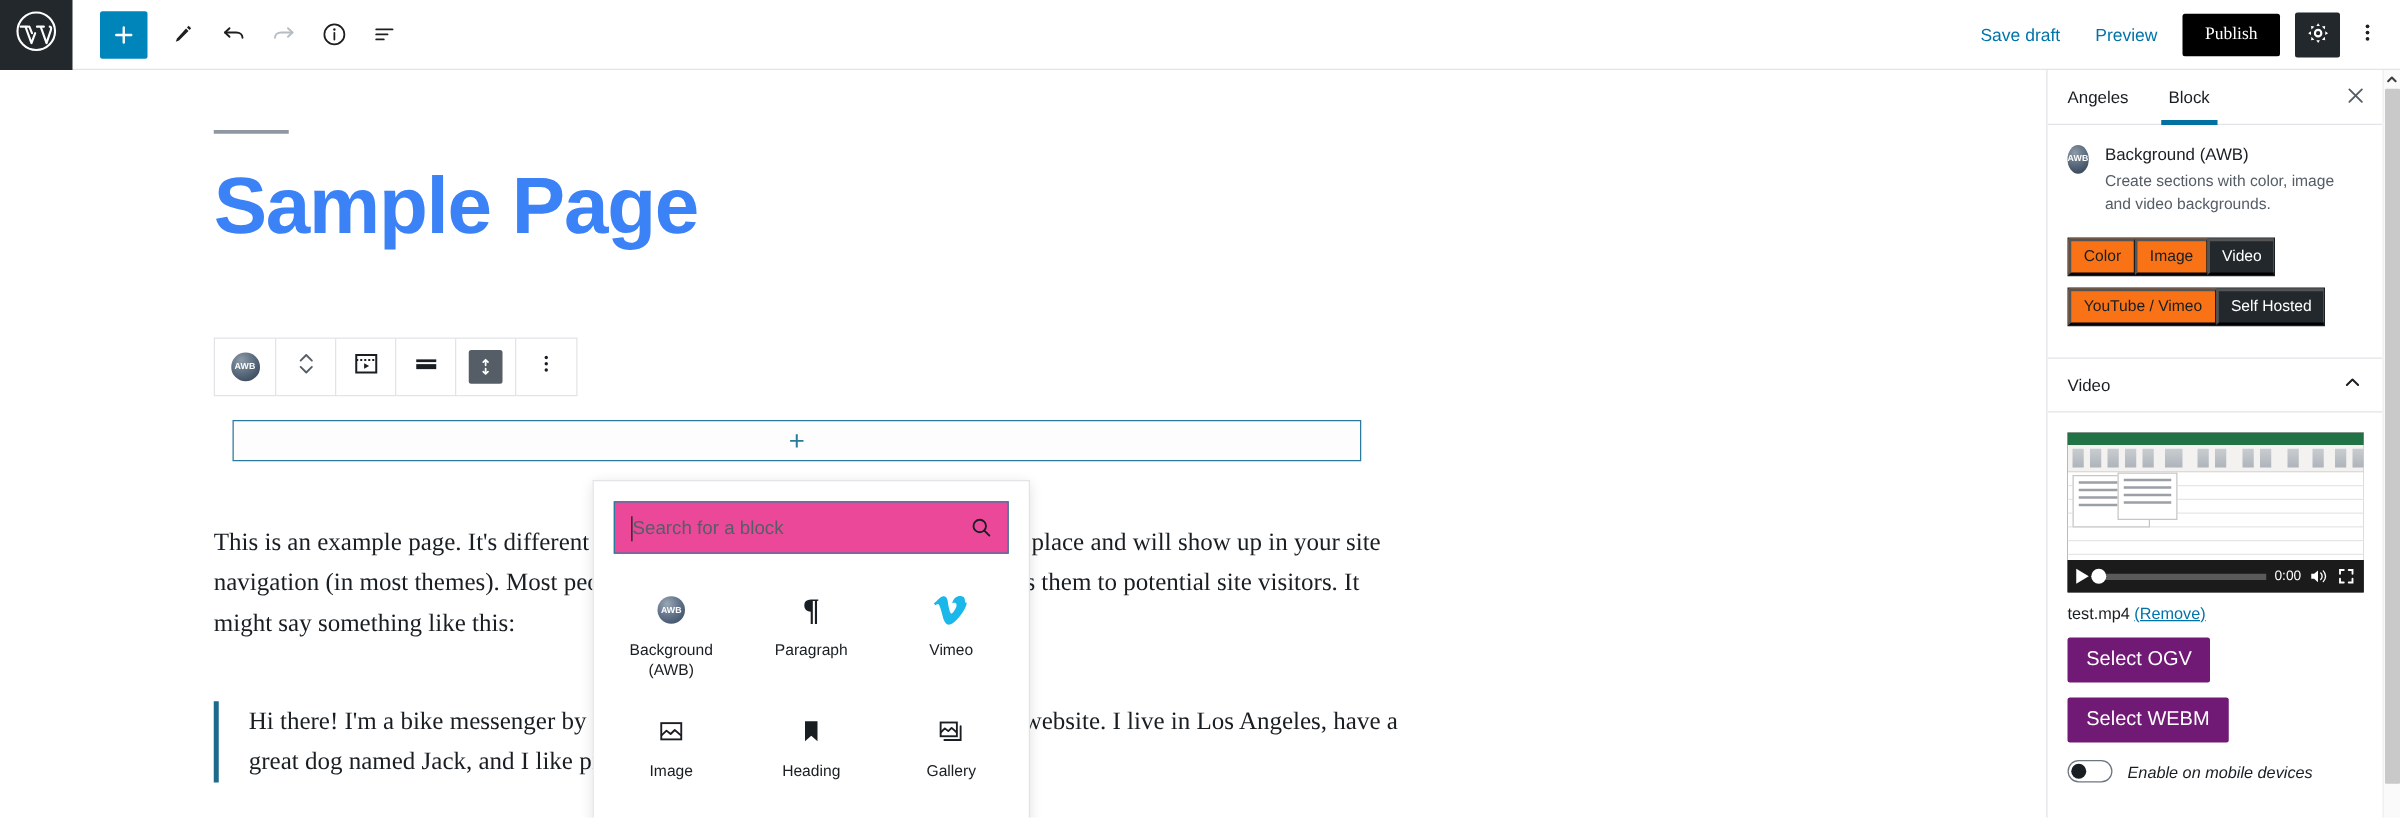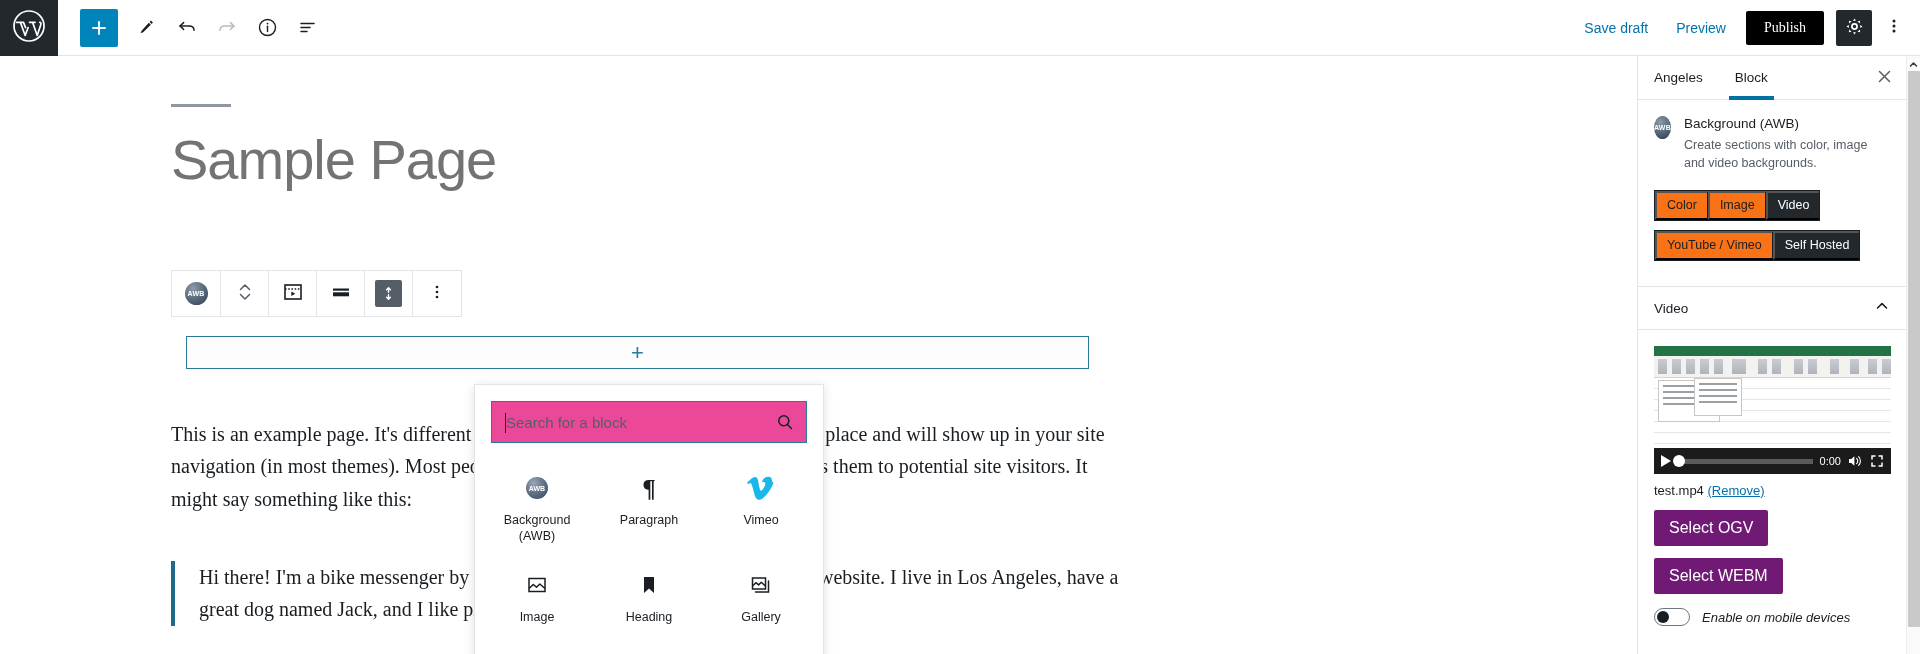--- a/index.html
+++ b/index.html
@@ -76,21 +76,21 @@
     background: #fff; overflow: hidden;
   }
   .content-col { position: absolute; left: 171px; top: 0; width: 1100px; }
 
   .title-rule {
     width: 60px; height: 3px; background: #8f98a1;
     margin-top: 48px;
   }
   .post-title {
     font-family: "Liberation Sans", sans-serif;
-    font-size: 56px; font-weight: 400; color: #737373;
+    font-size: 64px; font-weight: 700; color: #3b82f6;
     letter-spacing: -1px; margin-top: 22px; line-height: 1.12;
   }
 
   
   .block-toolbar {
     position: absolute; left: 171px; top: 214px;
     height: 47px;
     background: #fff; border: 1px solid #e2e4e7;
     display: flex; align-items: stretch; z-index: 30;
   }

